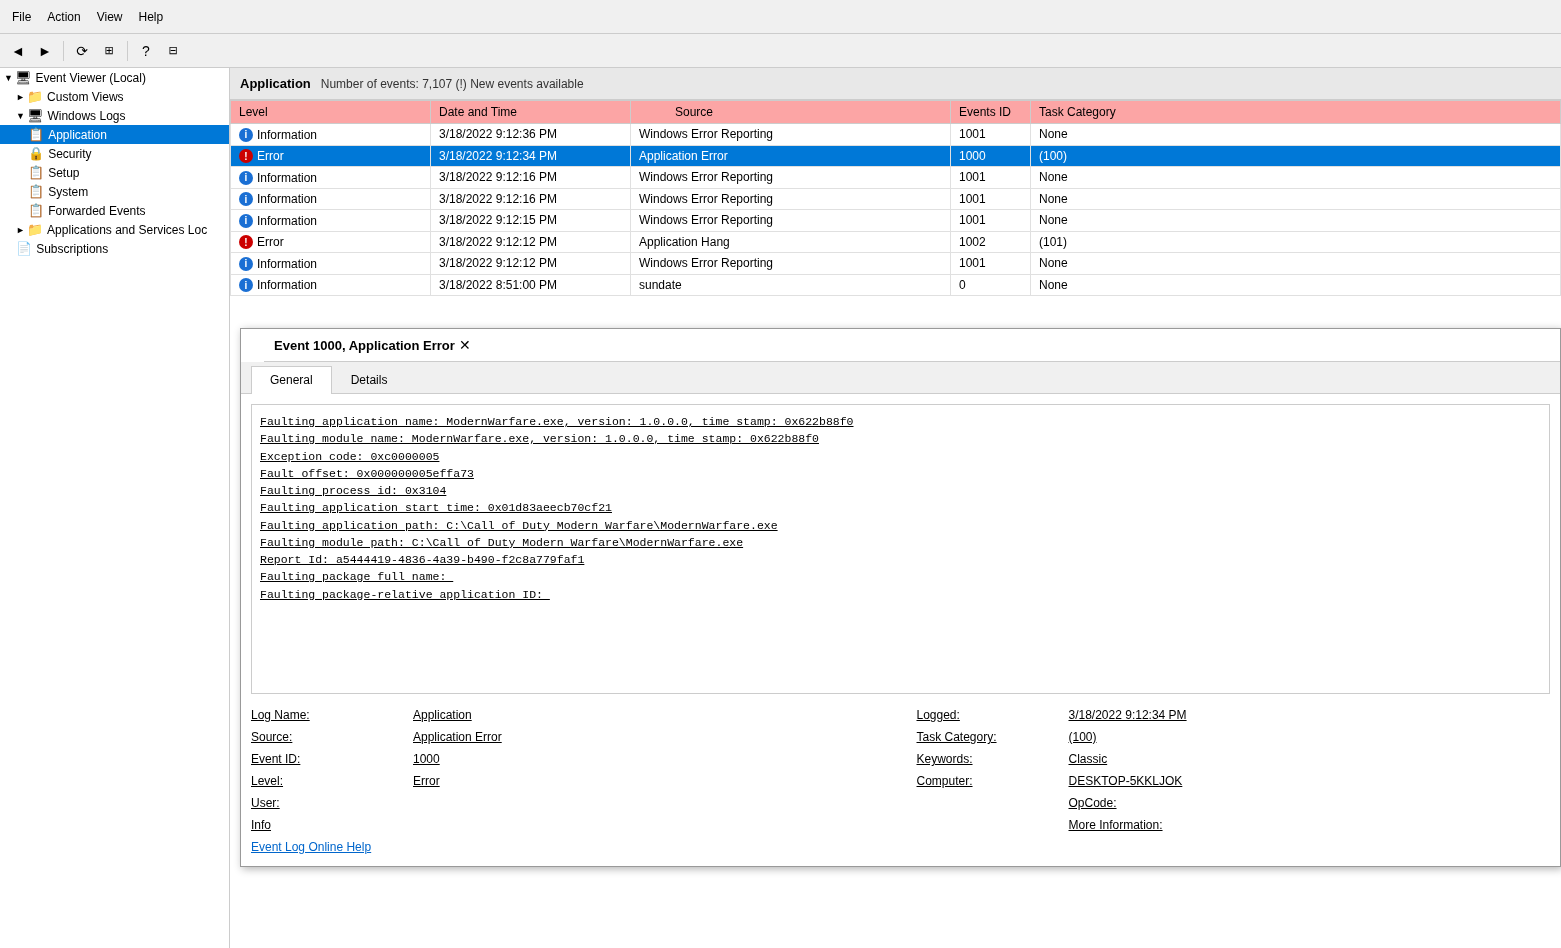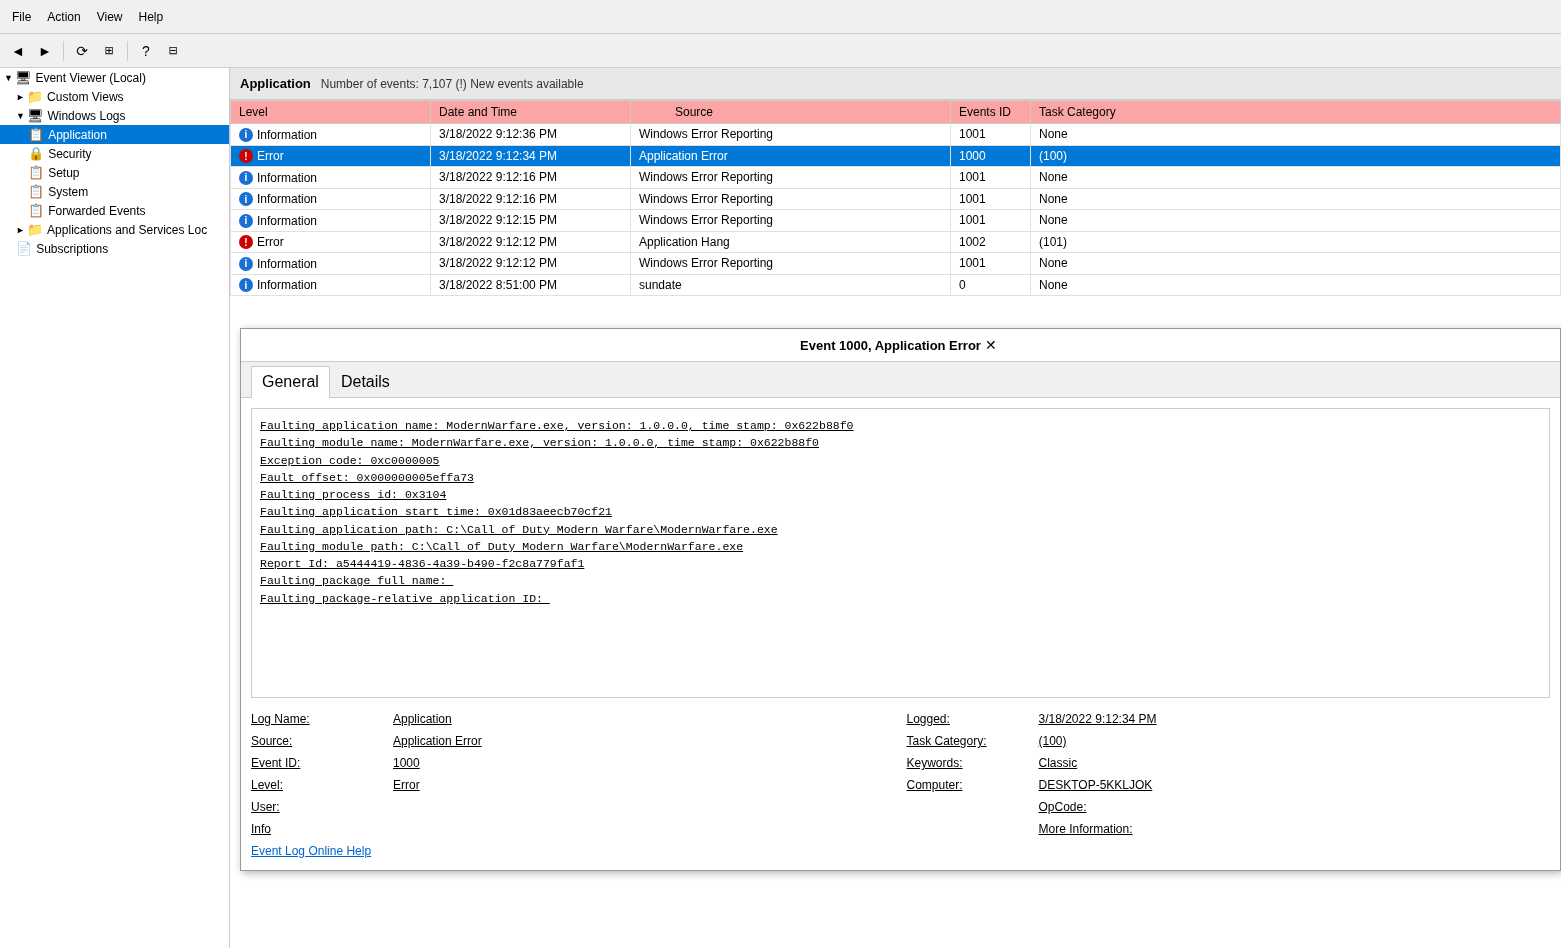--- a/index.html
+++ b/index.html
@@ -38,29 +38,29 @@
     .event-table-container { overflow-y: auto; flex: 1; position: relative; }
     .event-table { width: 100%; border-collapse: collapse; font-size: 12px; }
     .event-table th { background: #fca5a5; border: 1px solid #ccc; padding: 4px 8px; text-align: left; font-weight: normal; position: sticky; top: 0; z-index: 10; cursor: pointer; }
     .event-table td { border: 1px solid #e0e0e0; padding: 3px 8px; white-space: nowrap; }
     .event-table tr.selected-row { background: #0078d7; color: #fff; }
     .event-table tr.selected-row td { color: #fff; }
     .level-icon { display: inline-flex; align-items: center; gap: 4px; }
     .info-circle { width: 14px; height: 14px; background: #1a6fd4; border-radius: 50%; display: inline-flex; align-items: center; justify-content: center; color: #fff; font-size: 10px; font-weight: bold; flex-shrink: 0; }
     .error-circle { width: 14px; height: 14px; background: #cc0000; border-radius: 50%; display: inline-flex; align-items: center; justify-content: center; color: #fff; font-size: 10px; font-weight: bold; flex-shrink: 0; }
     .event-detail-dialog { position: absolute; left: 10px; top: 260px; right: 0; background: #fff; border: 1px solid #999; box-shadow: 2px 2px 8px rgba(0,0,0,0.3); z-index: 101; }
-    .dialog-title-bar { display: flex; align-items: center; justify-content: center; background: #fff; border-bottom: 1px solid #ccc; padding: 6px 10px; }
+    .dialog-title-bar { display: flex; align-items: center; justify-content: flex-start; background: #fff; border-bottom: 1px solid #ccc; padding: 6px 10px; margin-left: 23px; }
     .dialog-title { font-weight: bold; font-size: 13px; }
     .dialog-close { width: 20px; height: 20px; display: flex; align-items: center; justify-content: center; cursor: pointer; font-size: 14px; border: 1px solid transparent; }
     .dialog-tabs { display: flex; border-bottom: 1px solid #ccc; padding: 0 10px; background: #f0f0f0; }
-    .dialog-tab { padding: 6px 10px; cursor: pointer; border: 1px solid transparent; border-bottom: none; margin-top: 4px; font-size: 16px; background: #f0f0f0; }
+    .dialog-tab { padding: 6px 18px; cursor: pointer; border: 1px solid transparent; border-bottom: none; margin-top: 4px; font-size: 12px; background: #f0f0f0; }
     .dialog-tab.active { background: #fff; border-color: #ccc; border-bottom-color: #fff; margin-bottom: -1px; }
     .dialog-content { padding: 10px; text-decoration: underline; }
     .event-text-area { border: 1px solid #ccc; padding: 8px; min-height: 290px; font-family: 'Courier New', monospace; font-size: 11.5px; line-height: 1.5; background: #fff; overflow-y: auto; margin-bottom: 12px; }
-    .event-meta { display: grid; grid-template-columns: 140px 1fr 130px 1fr; gap: 4px 2px; font-size: 12px; }
+    .event-meta { display: grid; grid-template-columns: 140px 1fr 130px 1fr; gap: 4px 22px; font-size: 12px; }
     .meta-label { font-weight: normal; color: #000; padding: 2px 0; }
     .meta-value { padding: 2px 0; color: #000; }
     .meta-link { color: #0066cc; text-decoration: underline; cursor: pointer; }
   </style>
 </head>
 <body>
 
 <div class="menu-bar">
   <span class="menu-item">File</span>
   <span class="menu-item">Action</span>

